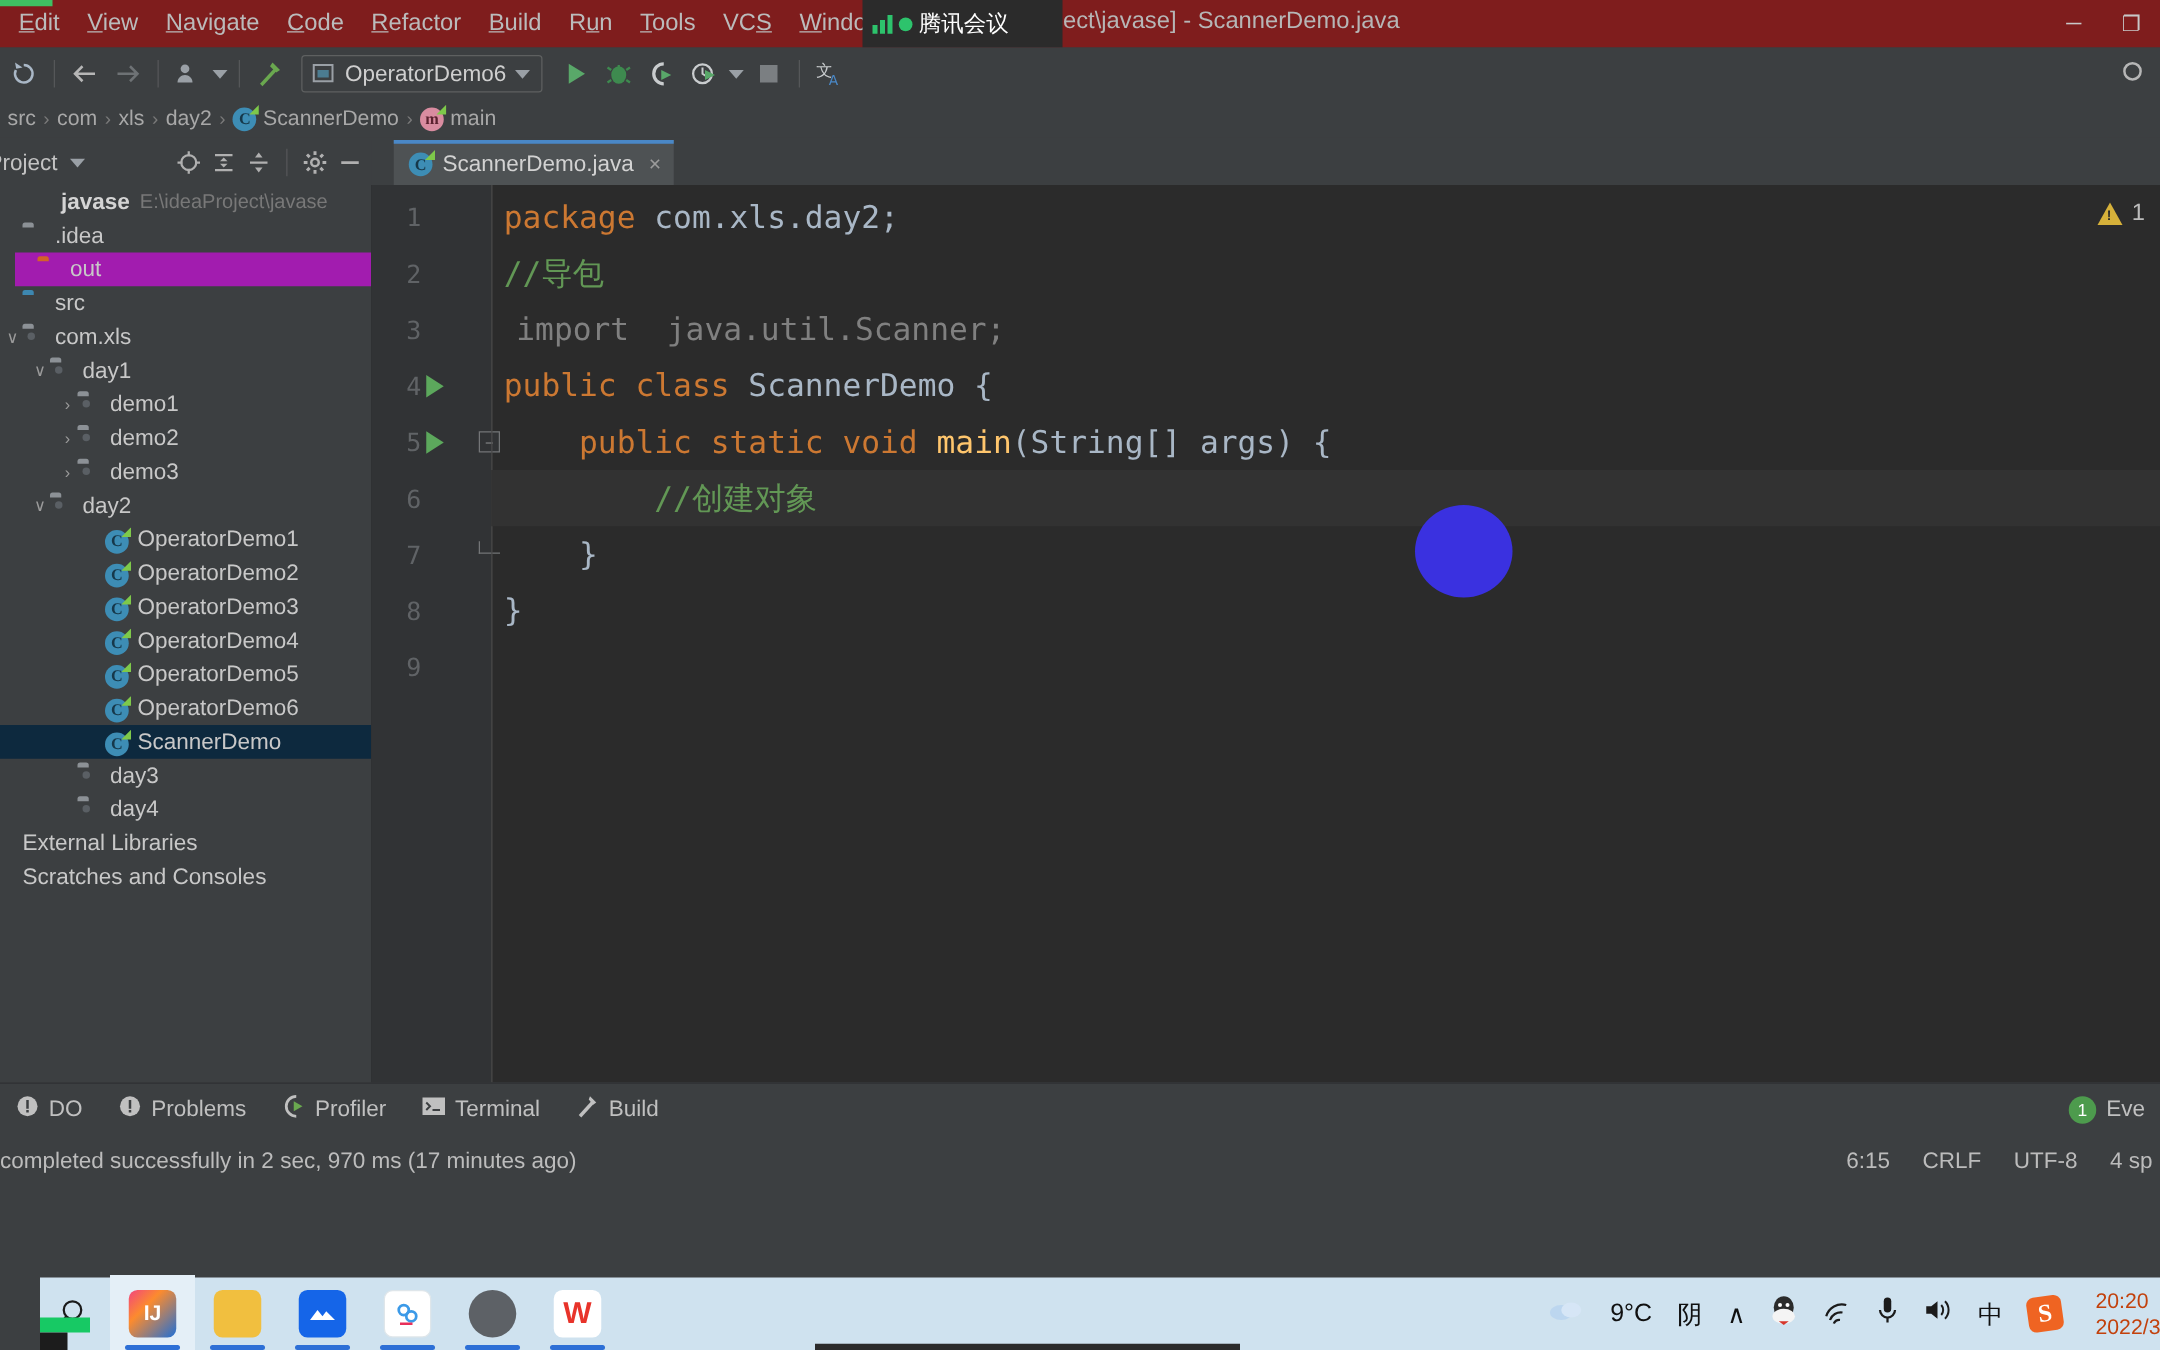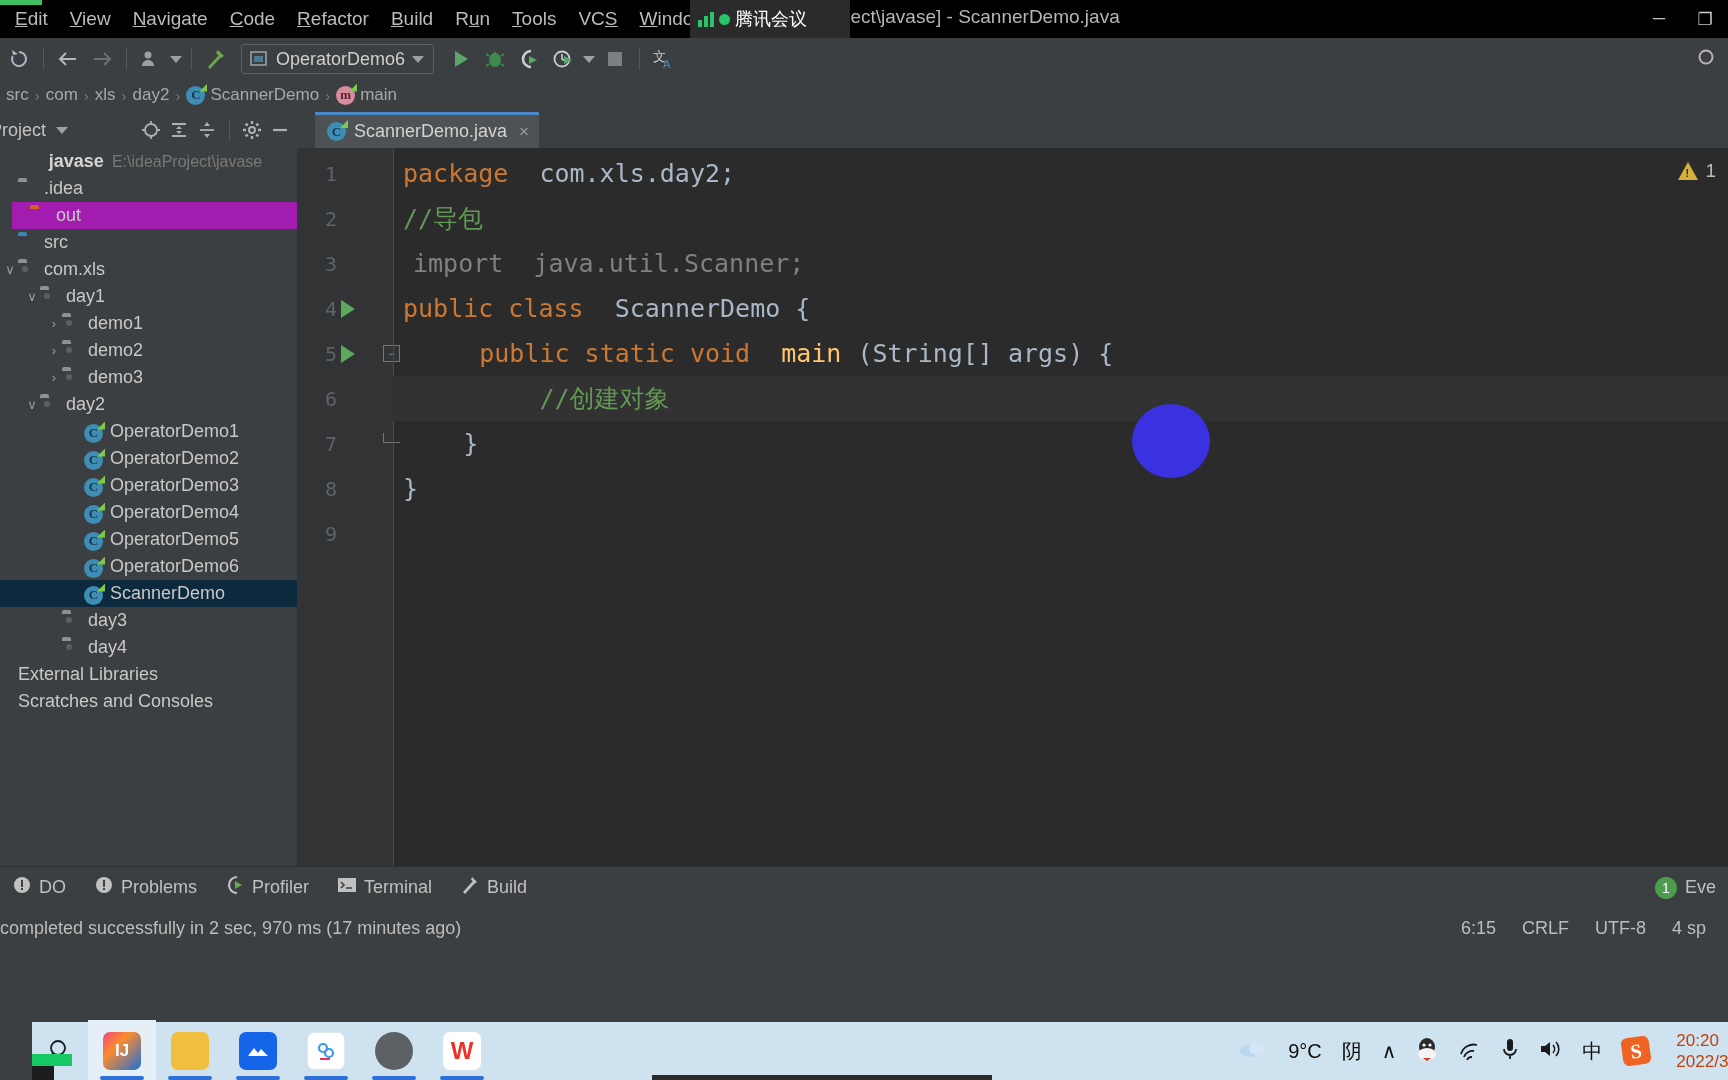--- a/index.html
+++ b/index.html
@@ -7,21 +7,21 @@
     width: 1728px; height: 1080px;
     overflow: hidden;
     font-family: "Liberation Sans", sans-serif;
     background: #3c3f41;
   }
   #app { position: relative; width: 1728px; height: 1080px; }
 
   
   .menubar {
     position: absolute; top: 0; left: 0; width: 1728px; height: 38px;
-    background: #000000; display: flex; align-items: center;
+    background: #7f1d1d; display: flex; align-items: center;
   }
   .menu-items { display: flex; align-items: center; padding-left: 4px; }
   .menu-item {
     color: #bbbbbb; font-size: 19px; padding: 3px 11px; white-space: nowrap;
   }
   .menu-item .mn { text-decoration: underline; }
   .title-text {
     position: absolute; left: 692px; top: 6px;
     color: #b6b6b6; font-size: 19px; white-space: nowrap;
   }
@@ -164,21 +164,20 @@
   .bulb { position:absolute; left:114px; width:18px;height:18px; }
   .editor-gutter-div { position:absolute; left:96px; top:0; width:1px;
     height:100%; background:#4b4b4b; }
 
   .code-area { position:absolute; left: 96px; top:0; right:0; height:100%; }
   .code-line {
     position:absolute; left:0; width:100%; height:45px;
     display:flex; align-items:center; padding-left: 10px;
     font-family: "DejaVu Sans Mono", monospace; font-size: 25px;
     white-space: pre;
-    gap: 16px;
   }
   .code-line.curline { background: #323232; }
   .k { color:#cc7832; } .pl { color:#a9b7c6; } .cm { color:#629755; }
   .gr { color:#808080; } .meth { color:#ffc66d; }
 
   .warn-ind {
     position:absolute; right: 12px; top: 12px; display:flex; align-items:center;
     gap:7px; color:#bbbbbb; font-size:19px;
   }
   .tri { width:0;height:0;border-left:10px solid transparent;
@@ -223,21 +222,21 @@
   }
 
   
   .statusbar {
     position:absolute; top: 908px; left:0; width:1728px; height: 40px;
     background: #3c3f41; display:flex; align-items:center;
     color:#bcbcbc; font-size:18px;
   }
   .st-left { padding-left: 0px; white-space: nowrap; }
   .st-right { margin-left:auto; display:flex;align-items:center; gap: 26px;
-     padding-right: 22px; white-space:nowrap;}
+     padding-right: 6px; white-space:nowrap;}
 
   
   .taskbar {
     position:absolute; bottom:0; left:0; width:1728px; height: 58px;
     background: #cfe2ef; display:flex; align-items:center;margin-left:32px;
   }
   .tb-search { width: 56px; display:flex;align-items:center;justify-content:center; }
   .tb-app {
     width: 68px; height: 62px; display:flex; align-items:center;
     justify-content:center; position:relative;

